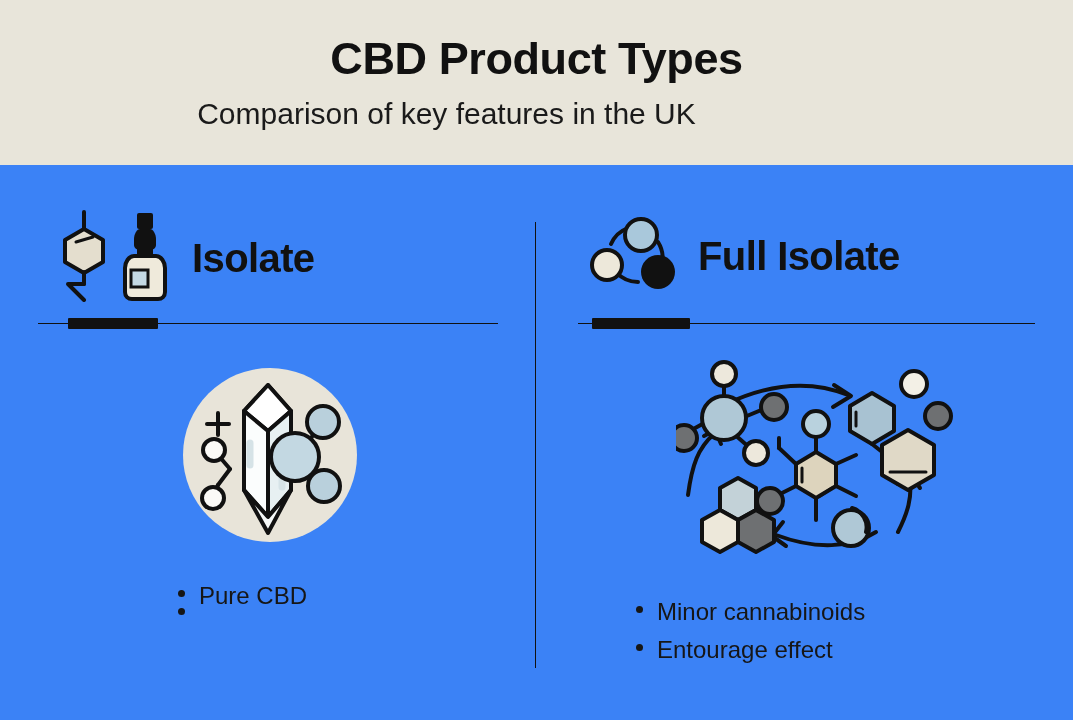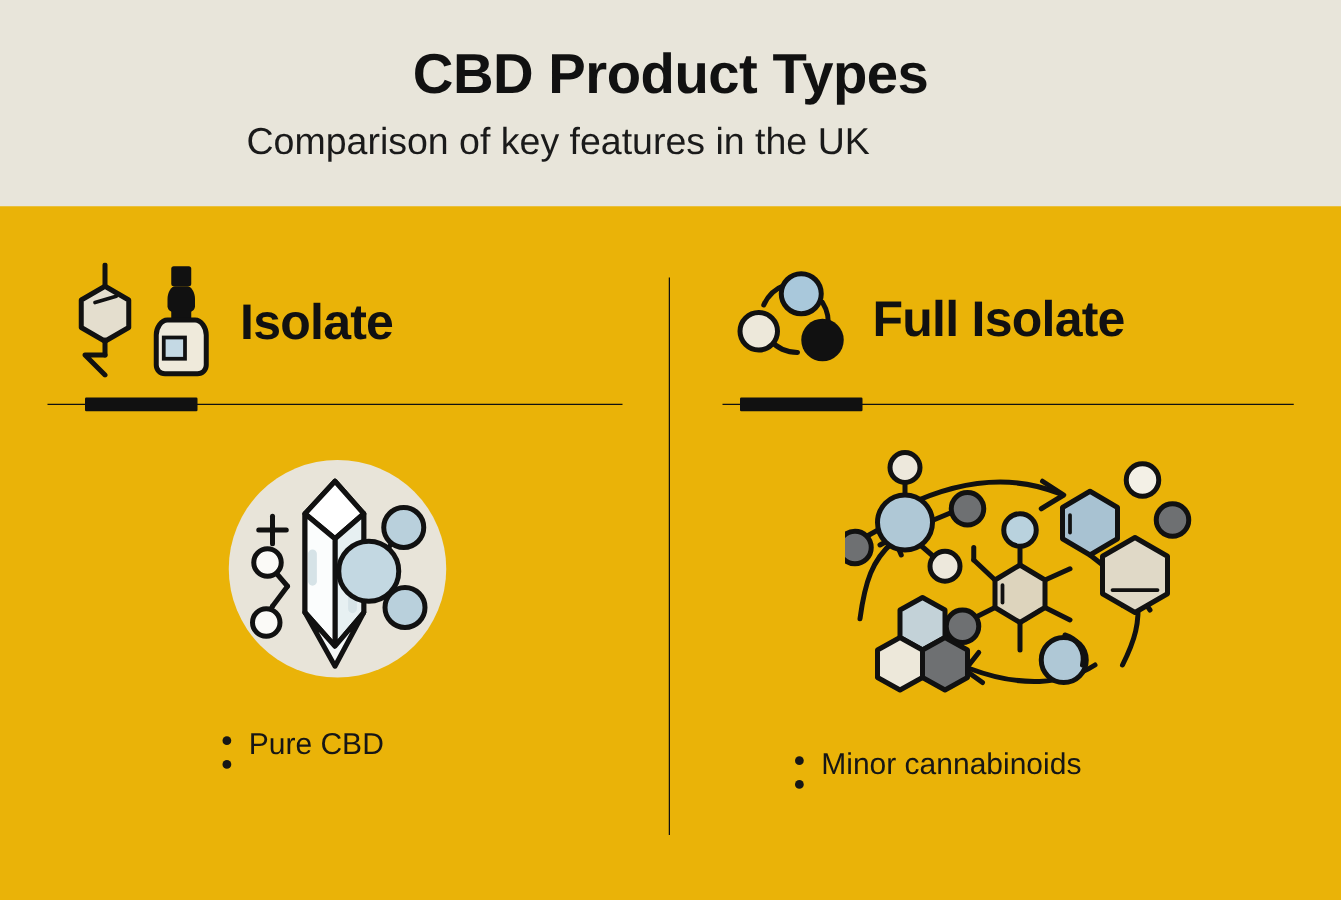--- a/index.html
+++ b/index.html
@@ -9,21 +9,21 @@
   }
   body {
     font-family: "Liberation Sans", sans-serif;
     -webkit-font-smoothing: antialiased;
   }
 
   #infographic {
     position: relative;
     width: 1073px;
     height: 720px;
-    background: #eab308;
+    background: #3b82f6;
     overflow: hidden;
   }
 
   
   .header-band {
     position: absolute;
     left: 0;
     top: 0;
     width: 1073px;
     height: 165px;
@@ -329,17 +329,18 @@
       </svg>
     </div>
 
     <ul class="bullets">
       <li>
         <span class="bullet-dot"></span>
         <span>Minor cannabinoids</span>
       </li>
       <li>
         <span class="bullet-dot"></span>
+        <span>Entourage effect</span>
       </li>
     </ul>
   </div>
 
 </div>
 
 </body></html>

